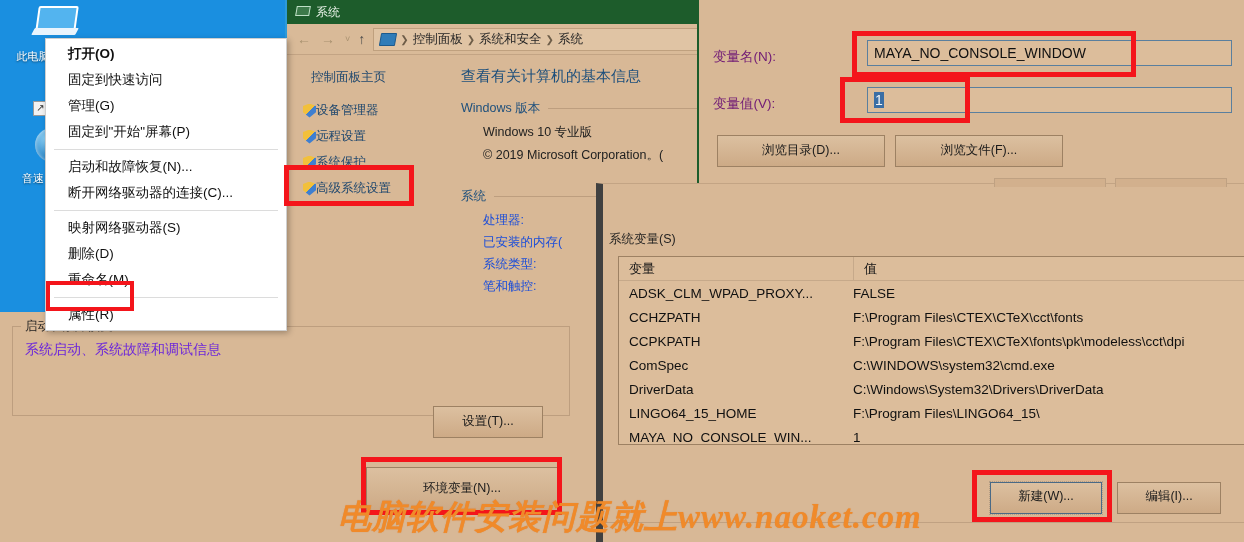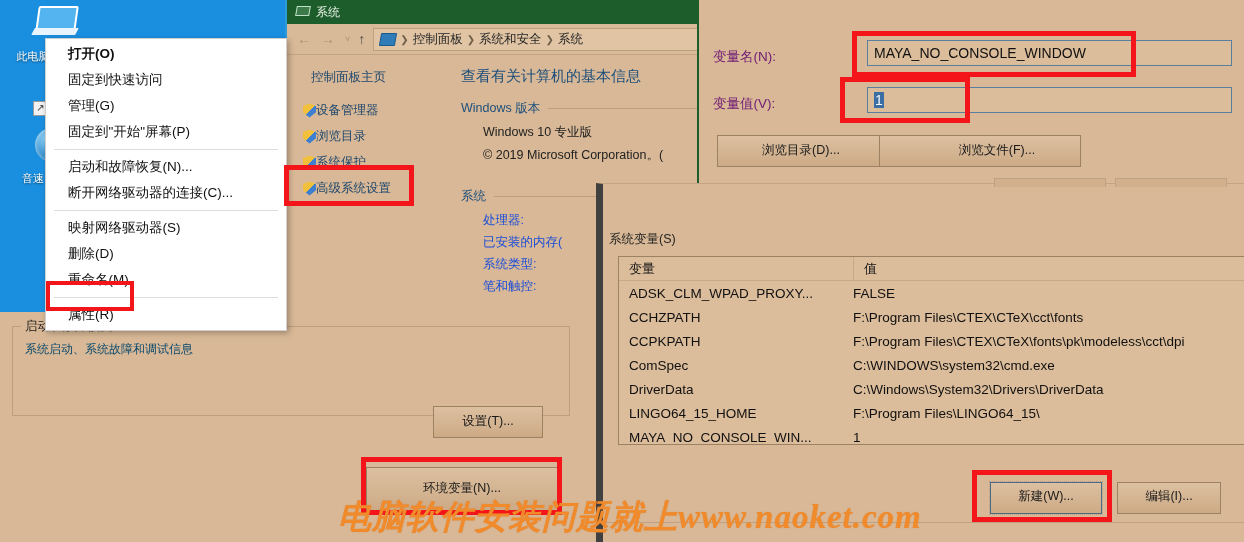--- a/index.html
+++ b/index.html
@@ -238,22 +238,22 @@
     position: absolute;
     left: 8px; top: -9px;
     background: #d8b896;
     padding: 0 4px;
     font-size: 12.5px;
     color: #1f1f1f;
   }
   .grp-text {
     position: absolute;
     left: 12px; top: 14px;
-    font-size: 12px;
-    color: #0c4a6e;
+    font-size: 14px;
+    color: #6d28d9;
   }
   .btn {
     background: linear-gradient(#dcc0a0, #cdaa86);
     border: 1px solid #9d8163;
     font-size: 12.5px;
     color: #1a1a1a;
     text-align: center;
     font-family: "Liberation Sans", "DejaVu Sans", sans-serif;
     cursor: default;
   }
@@ -477,21 +477,21 @@
 
     <div class="sys-body">
       <div class="sys-side">
         <div class="side-home">控制面板主页</div>
         <div class="side-link">
           <span class="shield"></span>
           <span>设备管理器</span>
         </div>
         <div class="side-link">
           <span class="shield"></span>
-          <span>浏览目录</span>
+          <span>远程设置</span>
         </div>
         <div class="side-link">
           <span class="shield"></span>
           <span>系统保护</span>
         </div>
         <div class="side-link">
           <span class="shield"></span>
           <span>高级系统设置</span>
         </div>
       </div>
@@ -568,21 +568,21 @@
   <div class="btn btn-edit">编辑(I)...</div>
 
   <div class="newvar">
     <div class="nv-label" style="left:14px; top:48px;">变量名(N):</div>
     <input class="nv-input" style="left: 168px; top: 40px; width: 365px; height: 26px;" value="MAYA_NO_CONSOLE_WINDOW">
     <div class="nv-label" style="left:14px; top:95px;">变量值(V):</div>
     <div class="nv-input sel-val" style="left:168px; top:87px; width:365px; height:26px; line-height:19px;">
       <span>1</span>
     </div>
     <div class="btn nv-btn" style="left:18px; top:135px; width:166px;">浏览目录(D)...</div>
-    <div class="btn nv-btn" style="left:180px; top:135px; width:166px;padding-left:34px;">浏览文件(F)...</div>
+    <div class="btn nv-btn" style="left:196px; top:135px; width:166px;">浏览文件(F)...</div>
     <div class="ghost-btn" style="left:295px; top:178px; width:110px; height:8px;"></div>
     <div class="ghost-btn" style="left:416px; top:178px; width:110px; height:8px;"></div>
   </div>
 
   <div class="redbox thin" style="left:46px; top:281px; width:88px; height:30px;"></div>
   <div class="redbox" style="left:284px; top:165px; width:130px; height:41px;"></div>
   <div class="redbox" style="left:852px; top:31px; width:284px; height:46px;"></div>
   <div class="redbox" style="left:840px; top:77px; width:130px; height:46px;"></div>
   <div class="redbox" style="left:361px; top:457px; width:201px; height:58px;"></div>
   <div class="redbox" style="left:972px; top:470px; width:140px; height:52px;"></div>

